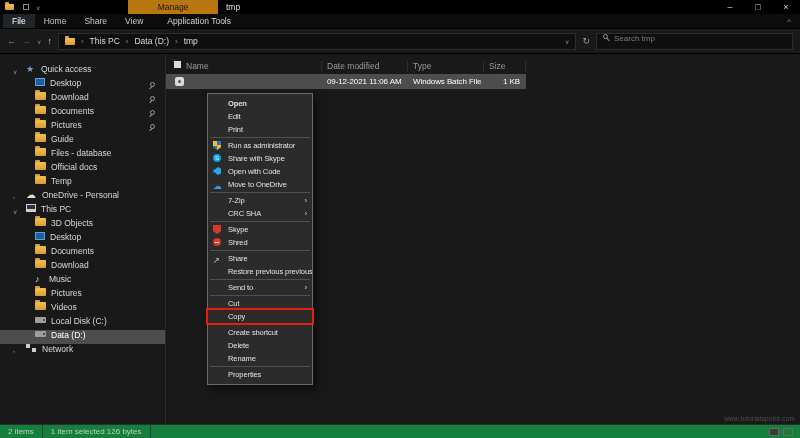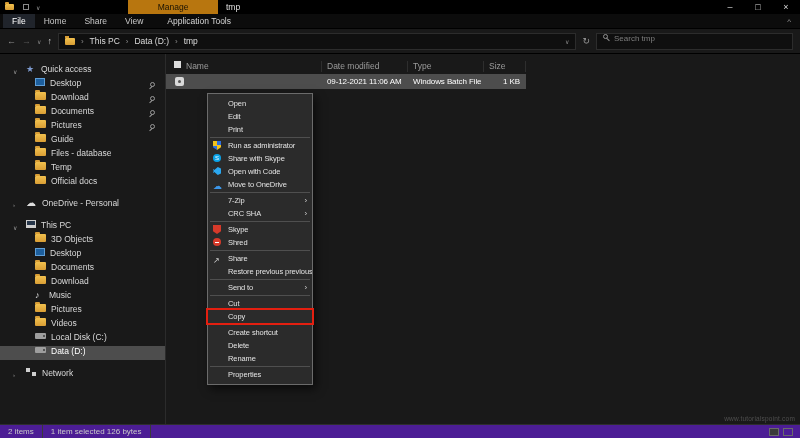--- a/index.html
+++ b/index.html
@@ -41,21 +41,21 @@
   .search-ph{color:#7d7d7d;font-size:8px;white-space:nowrap}
 
   
   .content{display:flex;height:370px;background:#191919}
 
   
   .sidebar{width:165px;padding-top:10px;font-size:8.5px;color:#dadada;overflow:hidden;flex:none}
   .srow{position:relative;height:14px;display:flex;align-items:flex-start;gap:5px}
   .lvl0{padding-left:26px}
   .lvl1{padding-left:35px}
-  .mt{margin-top:8px}
+  .mt{margin-top:0}
   .caret{position:absolute;left:13px;top:0;height:100%;display:flex;align-items:center;font-size:6px;color:#9a9a9a}
   .slabel{white-space:nowrap;overflow:hidden}
   .sel{background:var(--selection,#4d4d4d);color:#fff}
   .pin{width:8px;height:8px;position:absolute;right:9px;top:3px}
   .pin::before{content:"";position:absolute;right:1px;top:1px;width:3px;height:3px;border:1px solid #9a9a9a;border-radius:50%}
   .pin::after{content:"";position:absolute;left:1px;bottom:1px;width:4px;height:1px;background:#9a9a9a;transform:rotate(-45deg)}
 
   .ic{flex:none;display:inline-block;position:relative}
   .ic-star{width:10px;height:10px}.ic-star::before{content:"★";color:#7e9bd0;font-size:9px;line-height:10px}
   .ic-cloud{width:11px;height:10px}.ic-cloud::before{content:"☁";color:#dcdcdc;font-size:10px;line-height:10px}
@@ -80,37 +80,37 @@
   .hdr-box{width:7px;height:7px;background:#dcdcdc;margin:0 5px 0 3px;flex:none}
   .frow{height:15px;display:flex;align-items:center;font-size:8px;color:#e2e2e2;width:360px;letter-spacing:-0.1px}
   .frow .c-name{display:flex;align-items:center;gap:5px;padding-left:9px;overflow:hidden;white-space:nowrap;border:none;height:100%}
   .frow .c-date,.frow .c-type{overflow:hidden;white-space:nowrap;padding-left:5px}
   .frow .c-size{text-align:right;padding-right:6px}
   .frow.selrow{background:var(--selection,#4d4d4d);color:#fff}
 
   
   .ctxmenu{position:absolute;left:207px;top:93px;width:106px;background:#2b2b2b;border:1px solid #6b6b6b;box-shadow:3px 4px 9px rgba(0,0,0,.6);padding:3px 0;z-index:10;font-size:7.5px;color:#e3e3e3;letter-spacing:-0.1px}
   .mi{height:13px;line-height:13px;padding-left:20px;position:relative;white-space:nowrap;overflow:hidden}
-  .mi.bold{font-weight:normal}
+  .mi.bold{font-weight:bold}
   .msep{border-top:1px solid #4f4f4f;margin:1px 2px}
   .sub{position:absolute;right:5px;top:0;color:#cfcfcf;font-size:8px}
   .mi.annotated{box-shadow:0 0 0 2px var(--annotation,#e41f10);z-index:2}
   .mic{position:absolute;left:5px;top:2px;width:8px;height:9px}
   .mic-shield{clip-path:polygon(0 0,100% 0,100% 70%,50% 100%,0 70%);background:conic-gradient(from 0deg,var(--accent_blue,#2d6fe0) 0 25%,#f2c21b 0 50%,var(--accent_blue,#2d6fe0) 0 75%,#f2c21b 0)}
   .mic-skype{background:#0aa3e8;border-radius:50%;height:8px}
   .mic-skype::before{content:"S";color:#fff;font-size:6px;line-height:8px;display:block;text-align:center}
   .mic-code{background:#2aa7f0;height:8px;clip-path:polygon(60% 0,100% 18%,100% 82%,60% 100%,16% 62%,5% 74%,0 64%,12% 50%,0 36%,5% 26%,16% 38%)}
   .mic-cloud::before{content:"☁";color:#3c96e8;font-size:9px;line-height:9px}
   .mic-scan{clip-path:polygon(0 0,100% 0,100% 70%,50% 100%,0 70%);background:#d63a2a}
   .mic-shred{background:#d63a2a;border-radius:50%;height:8px}
   .mic-shred::before{content:"";position:absolute;left:2px;right:2px;top:3.5px;height:1px;background:#fff}
   .mic-share::before{content:"↗";color:#cfcfcf;font-size:8px;line-height:9px}
 
   
-  .statusbar{height:14px;background:#4c1d95;border-top:1px solid #2e2e2e;display:flex;align-items:center;font-size:8px;color:#c9c9c9}
+  .statusbar{height:14px;background:#15803d;border-top:1px solid #2e2e2e;display:flex;align-items:center;font-size:8px;color:#c9c9c9}
   .sb-seg{padding:0 8px;height:100%;display:flex;align-items:center;border-right:1px solid #3a3a3a;white-space:nowrap}
   .sb-views{margin-left:auto;display:flex;gap:4px;padding-right:7px}
   .sb-view{width:10px;height:8px;border:1px solid #6a6a6a}
   .sb-view.active{background:#3a3a3a}
 
   .watermark{position:absolute;right:5px;bottom:16px;font-size:6.5px;color:#9a9a9a;opacity:.4;letter-spacing:0.2px}
 </style>
 </head>
 <body>
 
@@ -193,25 +193,25 @@
       <div class="srow lvl1">
         <span class="ic ic-folder"></span>
         <span class="slabel">Guide</span>
       </div>
       <div class="srow lvl1">
         <span class="ic ic-folder"></span>
         <span class="slabel">Files - database</span>
       </div>
       <div class="srow lvl1">
         <span class="ic ic-folder"></span>
+        <span class="slabel">Official docs</span>
+      </div>
+      <div class="srow lvl1">
+        <span class="ic ic-folder"></span>
         <span class="slabel">Temp</span>
-      </div>
-      <div class="srow lvl1">
-        <span class="ic ic-folder"></span>
-        <span class="slabel">Official docs</span>
       </div>
 
       <div class="srow lvl0 mt">
         <span class="caret">›</span>
         <span class="ic ic-cloud"></span>
         <span class="slabel">OneDrive - Personal</span>
       </div>
 
       <div class="srow lvl0 mt">
         <span class="caret">∨</span>

